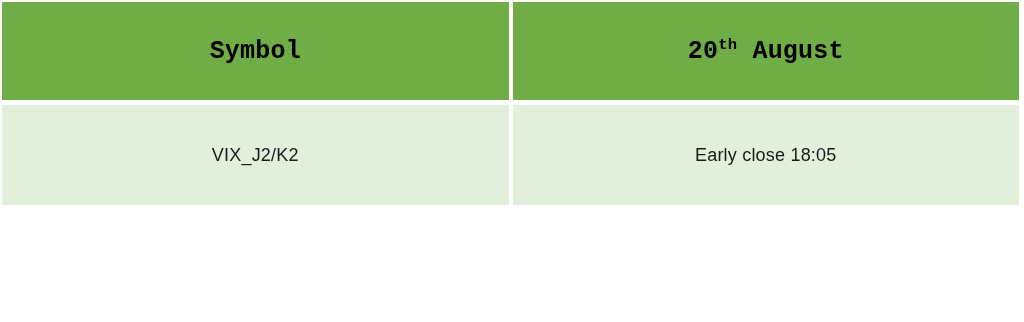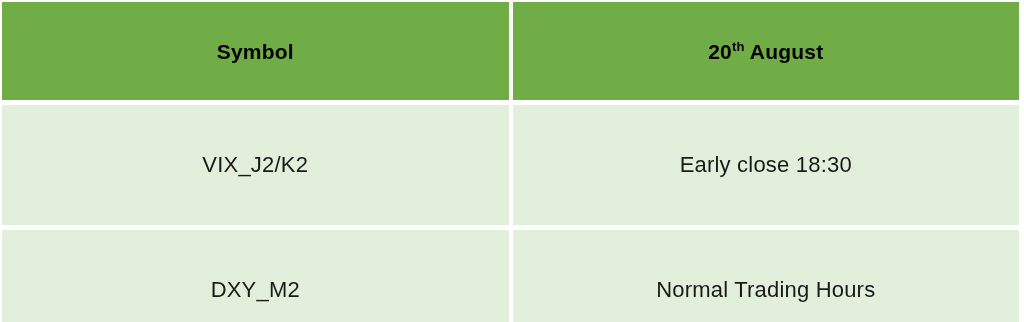--- a/index.html
+++ b/index.html
@@ -41,37 +41,38 @@
   }
 
   .col-symbol { width: 50.0%; }
   .col-date   { width: 50.0%; }
 
   .header-cell {
     background: #70AD47;
     height: 98px;
     color: #000000;
     font-weight: bold;
-    font-size: 21px;
+    font-size: 25px;
     letter-spacing: 0.2px;
+    font-family: Liberation Mono, monospace;
   }
 
   .header-cell sup {
     font-size: 0.62em;
     vertical-align: super;
     line-height: 0;
     font-weight: bold;
   }
 
   .data-cell {
     background: #E2EFDA;
-    height: 120px;
+    height: 100px;
     color: #1a1a1a;
     font-weight: normal;
-    font-size: 22px;
+    font-size: 18px;
     letter-spacing: 0.2px;
   }
 
   .cell-text {
     display: block;
     line-height: 1;
   }
 </style>
 </head>
 <body>
@@ -91,26 +92,18 @@
           <span class="cell-text"><span>20</span><sup>th</sup><span> August</span></span>
         </th>
       </tr>
     </thead>
     <tbody>
       <tr>
         <td class="data-cell">
           <span class="cell-text">VIX_J2/K2</span>
         </td>
         <td class="data-cell">
-          <span class="cell-text">Early close 18:30</span>
-        </td>
-      </tr>
-      <tr>
-        <td class="data-cell">
-          <span class="cell-text">DXY_M2</span>
-        </td>
-        <td class="data-cell">
-          <span class="cell-text">Normal Trading Hours</span>
+          <span class="cell-text">Early close 18:05</span>
         </td>
       </tr>
     </tbody>
   </table>
 </div>
 
 </body></html>

